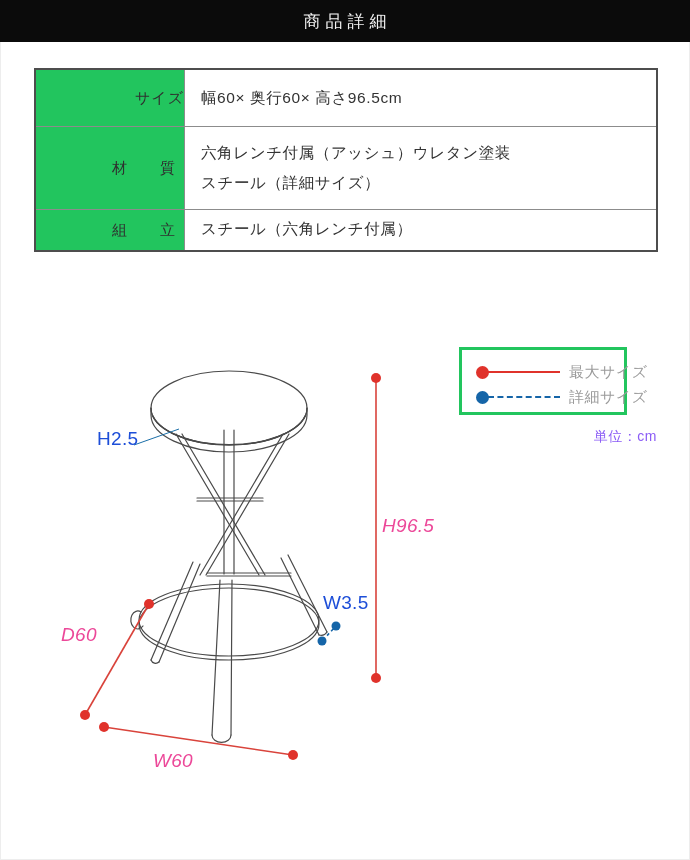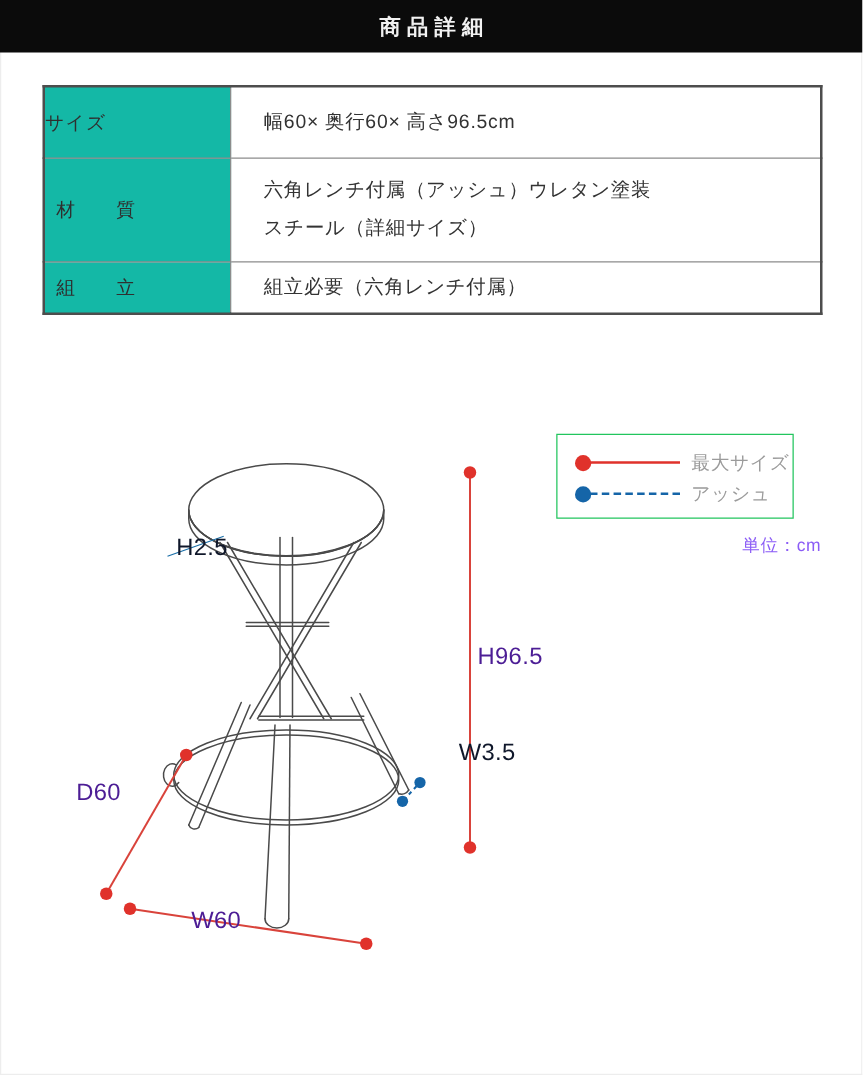--- a/index.html
+++ b/index.html
@@ -37,21 +37,21 @@
     height: 42px;
     background: #0b0b0b;
     display: flex;
     align-items: center;
     justify-content: center;
   }
   #header-title {
     color: #f2f2f2;
     font-size: 17px;
     letter-spacing: 5px;
-    font-weight: 700;
+    font-weight: 400;
     text-indent: 5px;
     white-space: nowrap;
   }
 
   
   #spec-table {
     position: absolute;
     left: 33px;
     top: 68px;
     width: 624px;
@@ -59,53 +59,53 @@
     border: 2px solid #4d4d4d;
     table-layout: fixed;
   }
   #spec-table td {
     border: 1px solid #8c8c8c;
     padding: 0;
     vertical-align: middle;
   }
   #spec-table td.lbl {
     width: 148px;
-    background: #14b8a6;
-    text-align: left;
+    background: #22c55e;
+    text-align: right;
     font-size: 15px;
     color: #2f2f2f;
     letter-spacing: 1px;
   }
   #spec-table td.val {
     background: #ffffff;
-    padding-left: 26px;
+    padding-left: 16px;
     font-size: 15.5px;
     color: #333333;
     letter-spacing: 0.6px;
     line-height: 1.95;
   }
   .lbl-spread {
     letter-spacing: 9px;
     text-indent: 9px;
     display: inline-block;
   }
   tr.r-size td { height: 56px; }
   tr.r-mat  td { height: 82px; }
   tr.r-load td { height: 40px; }
   tr.r-asm  td { height: 40px; font-family: Liberation Mono, monospace; }
   .val-line { display: block; }
 
   
   #legend-box {
     position: absolute;
-    left: 444px;
+    left: 458px;
     top: 347px;
-    width: 190px;
+    width: 168px;
     height: 68px;
-    border: 1px solid #22c55e;
+    border: 3px solid #22c55e;
     background: #ffffff;
     box-sizing: border-box;
   }
   .legend-row {
     position: absolute;
     left: 14px;
     height: 18px;
     display: flex;
     align-items: center;
   }
@@ -154,28 +154,28 @@
     height: 500px;
   }
 
   
   .dim-label {
     position: absolute;
     font-size: 19px;
     letter-spacing: 0.3px;
     white-space: nowrap;
   }
-  .dim-label.red  { color: #4c1d95; }
-  .dim-label.blue { color: #0f172a; margin-left: 44px; }
+  .dim-label.red  { color: #ec4899; font-style: italic; }
+  .dim-label.blue { color: #1d4ed8; }
 
   #label-h25  { left: 96px;  top: 428px; }
   #label-h965 { left: 381px; top: 515px; }
   #label-w35  { left: 322px; top: 592px; }
   #label-d60  { left: 60px;  top: 624px; }
-  #label-w60  { left: 152px; top: 726px; }
+  #label-w60  { left: 152px; top: 750px; }
 </style>
 </head>
 <body>
 
 <div id="page">
 
   <div id="header-bar">
     <div id="header-title">商品詳細</div>
   </div>
 
@@ -199,36 +199,36 @@
           <span class="val-line">スチール（詳細サイズ）</span>
         </td>
       </tr>
 
 
       <tr class="r-asm">
         <td class="lbl">
           <span class="lbl-spread">組　立</span>
         </td>
         <td class="val">
-          <span class="val-line">組立必要（六角レンチ付属）</span>
+          <span class="val-line">スチール（六角レンチ付属）</span>
         </td>
       </tr>
     </tbody>
   </table>
 
   <div id="legend-box">
     <div class="legend-row r1">
       <span class="legend-dot red"></span>
       <span class="legend-line solid"></span>
       <span class="legend-label">最大サイズ</span>
     </div>
     <div class="legend-row r2">
       <span class="legend-dot blue"></span>
       <span class="legend-line dashed"></span>
-      <span class="legend-label">アッシュ</span>
+      <span class="legend-label">詳細サイズ</span>
     </div>
   </div>
 
   <div id="unit-note">単位：cm</div>
 
   <svg id="diagram" viewBox="0 0 690 500">
     <g fill="none" stroke="#4a4a4a" stroke-width="1.2" stroke-linecap="round" stroke-linejoin="round">
 
       <ellipse cx="228" cy="78" rx="78" ry="37"></ellipse>
       <path d="M150,78 A78,37 0 0 0 306,78"></path>

